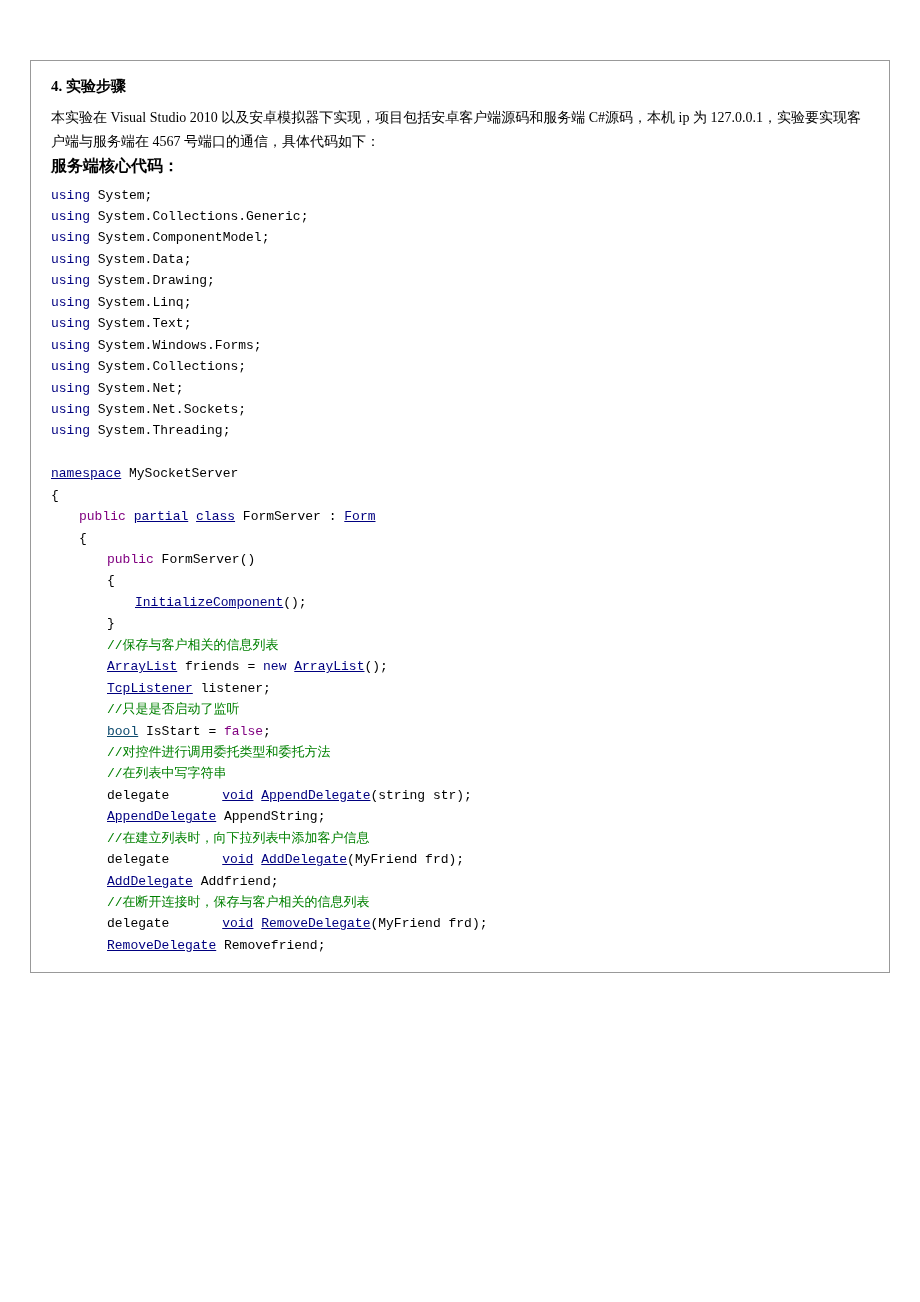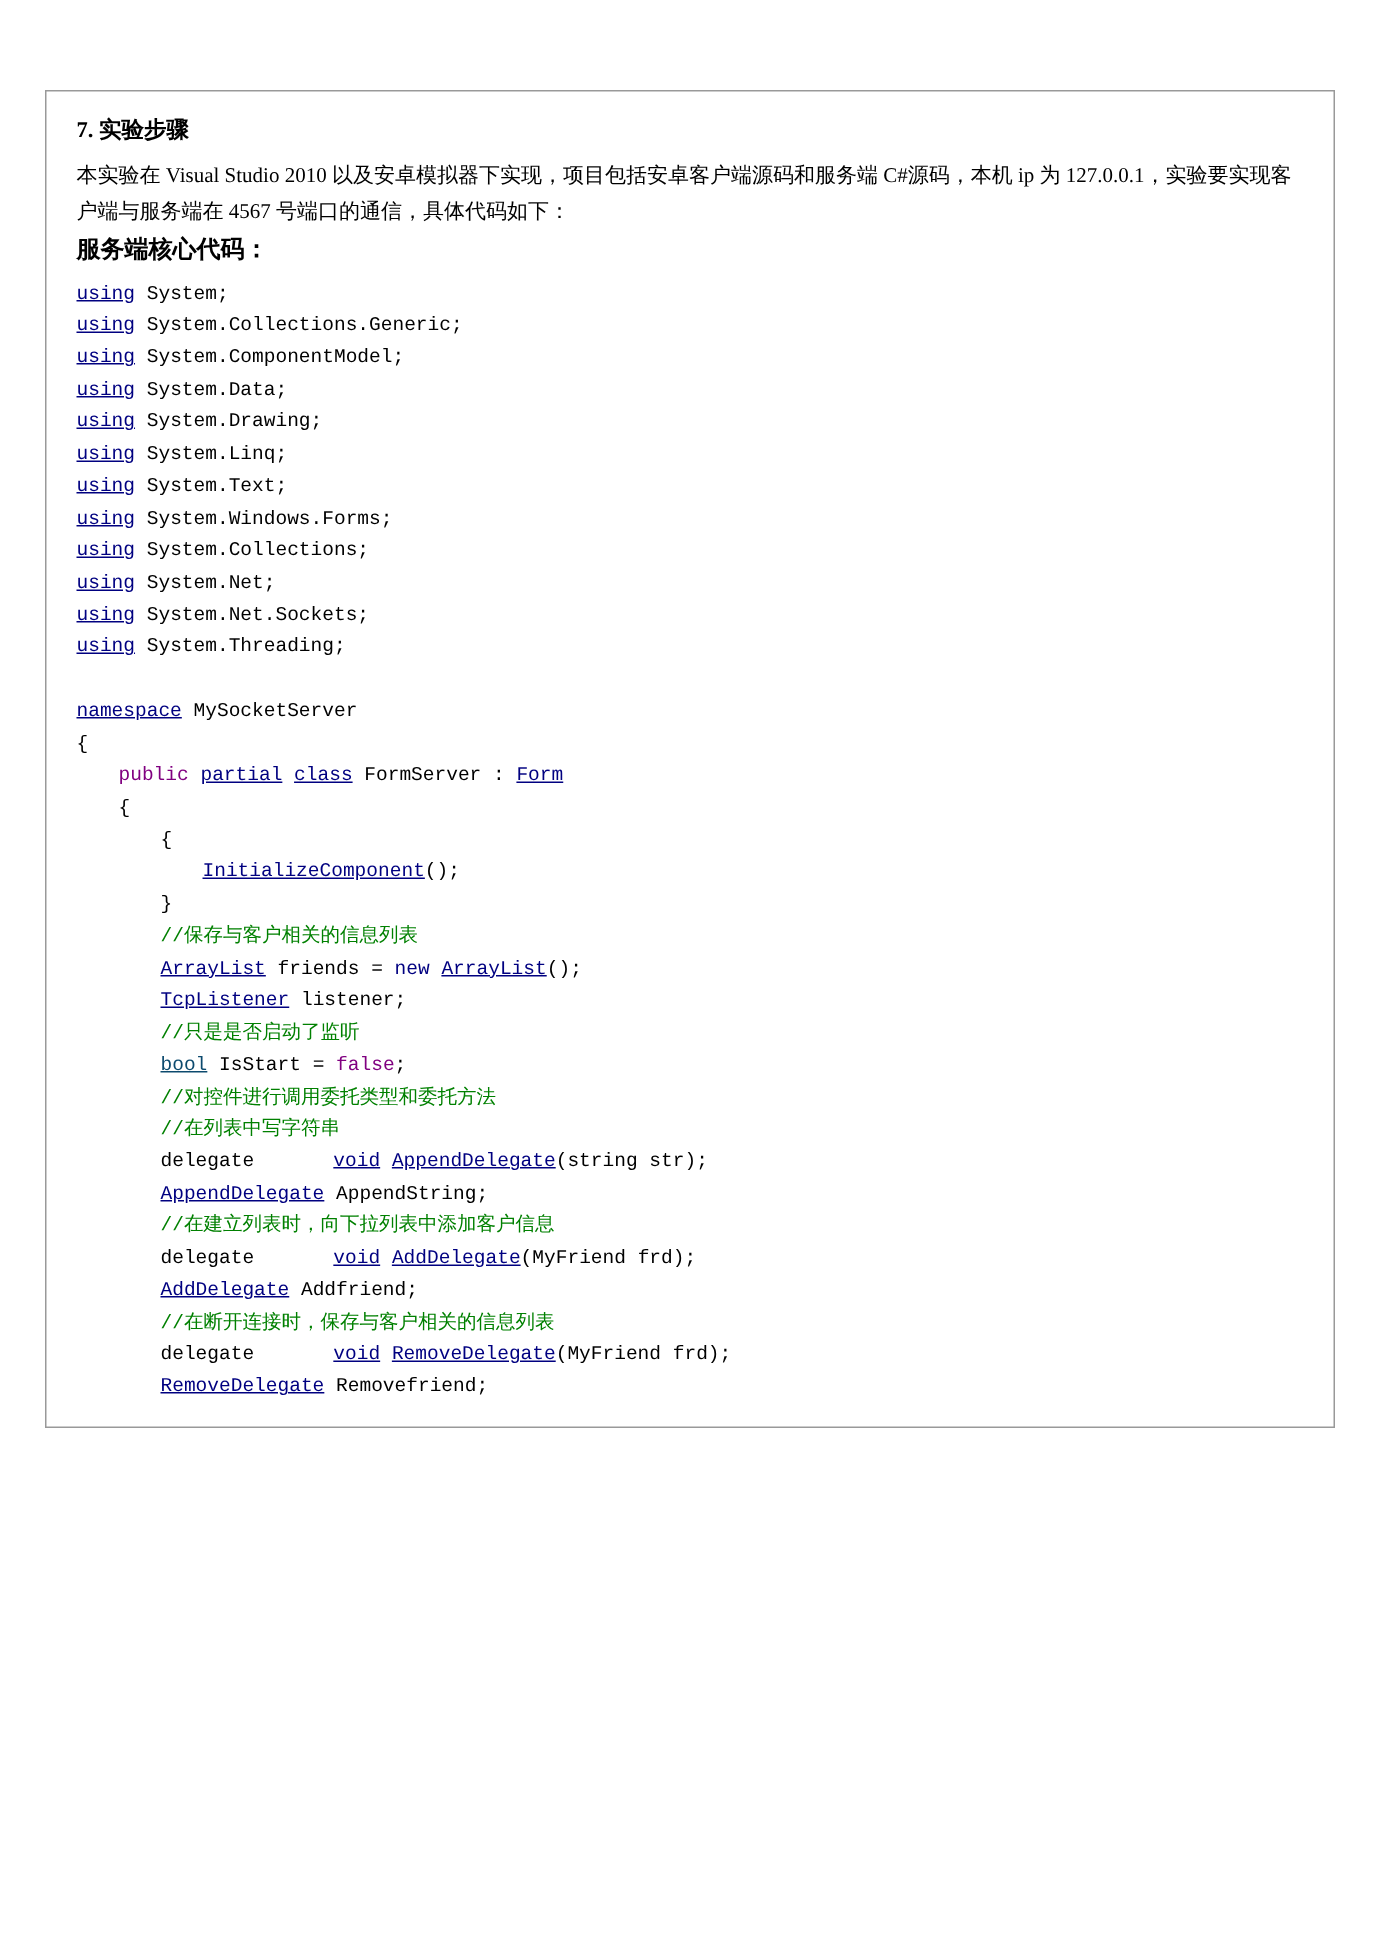--- a/index.html
+++ b/index.html
@@ -42,21 +42,20 @@
       font-family: 'SimSun', serif;
     }
     .code-block {
       font-family: 'Courier New', Courier, monospace;
       font-size: 13px;
       line-height: 1.65;
       color: #000;
     }
     .kw-using {
       color: #000080;
-      text-decoration: underline;
       font-family: 'Courier New', monospace;
     }
     .kw-namespace {
       color: #000080;
       text-decoration: underline;
       font-family: 'Courier New', monospace;
     }
     .kw-public {
       color: #800080;
       font-family: 'Courier New', monospace;
@@ -105,21 +104,21 @@
       font-family: 'Courier New', Courier, monospace;
     }
     .indent1 { padding-left: 28px; }
     .indent2 { padding-left: 56px; }
     .indent3 { padding-left: 84px; }
   </style>
 </head>
 <body>
 
 <div class="content-box">
-  <div class="section-title">7. 实验步骤</div>
+  <div class="section-title">4. 实验步骤</div>
   <div class="intro-text">本实验在 Visual Studio 2010 以及安卓模拟器下实现，项目包括安卓客户端源码和服务端 C#源码，本机 ip 为 127.0.0.1，实验要实现客户端与服务端在 4567 号端口的通信，具体代码如下：</div>
   <div class="code-label">服务端核心代码：</div>
 
   <div class="code-block">
     <span class="code-line"><span class="kw-using">using</span> System;</span>
     <span class="code-line"><span class="kw-using">using</span> System.Collections.Generic;</span>
     <span class="code-line"><span class="kw-using">using</span> System.ComponentModel;</span>
     <span class="code-line"><span class="kw-using">using</span> System.Data;</span>
     <span class="code-line"><span class="kw-using">using</span> System.Drawing;</span>
     <span class="code-line"><span class="kw-using">using</span> System.Linq;</span>
@@ -127,20 +126,21 @@
     <span class="code-line"><span class="kw-using">using</span> System.Windows.Forms;</span>
     <span class="code-line"><span class="kw-using">using</span> System.Collections;</span>
     <span class="code-line"><span class="kw-using">using</span> System.Net;</span>
     <span class="code-line"><span class="kw-using">using</span> System.Net.Sockets;</span>
     <span class="code-line"><span class="kw-using">using</span> System.Threading;</span>
     <span class="code-line"> </span>
     <span class="code-line"><span class="kw-namespace">namespace</span> MySocketServer</span>
     <span class="code-line">{</span>
     <span class="code-line indent1"><span class="kw-public">public</span> <span class="kw-partial">partial</span> <span class="kw-class">class</span> FormServer : <span class="type-link">Form</span></span>
     <span class="code-line indent1">{</span>
+    <span class="code-line indent2"><span class="kw-public">public</span> FormServer()</span>
     <span class="code-line indent2">{</span>
     <span class="code-line indent3"><span class="type-link">InitializeComponent</span>();</span>
     <span class="code-line indent2">}</span>
     <span class="code-line indent2"><span class="comment">//保存与客户相关的信息列表</span></span>
     <span class="code-line indent2"><span class="type-link">ArrayList</span> friends = <span class="kw-new">new</span> <span class="type-link">ArrayList</span>();</span>
     <span class="code-line indent2"><span class="type-link">TcpListener</span> listener;</span>
     <span class="code-line indent2"><span class="comment">//只是是否启动了监听</span></span>
     <span class="code-line indent2"><span class="kw-bool">bool</span> IsStart = <span class="kw-false">false</span>;</span>
     <span class="code-line indent2"><span class="comment">//对控件进行调用委托类型和委托方法</span></span>
     <span class="code-line indent2"><span class="comment">//在列表中写字符串</span></span>

